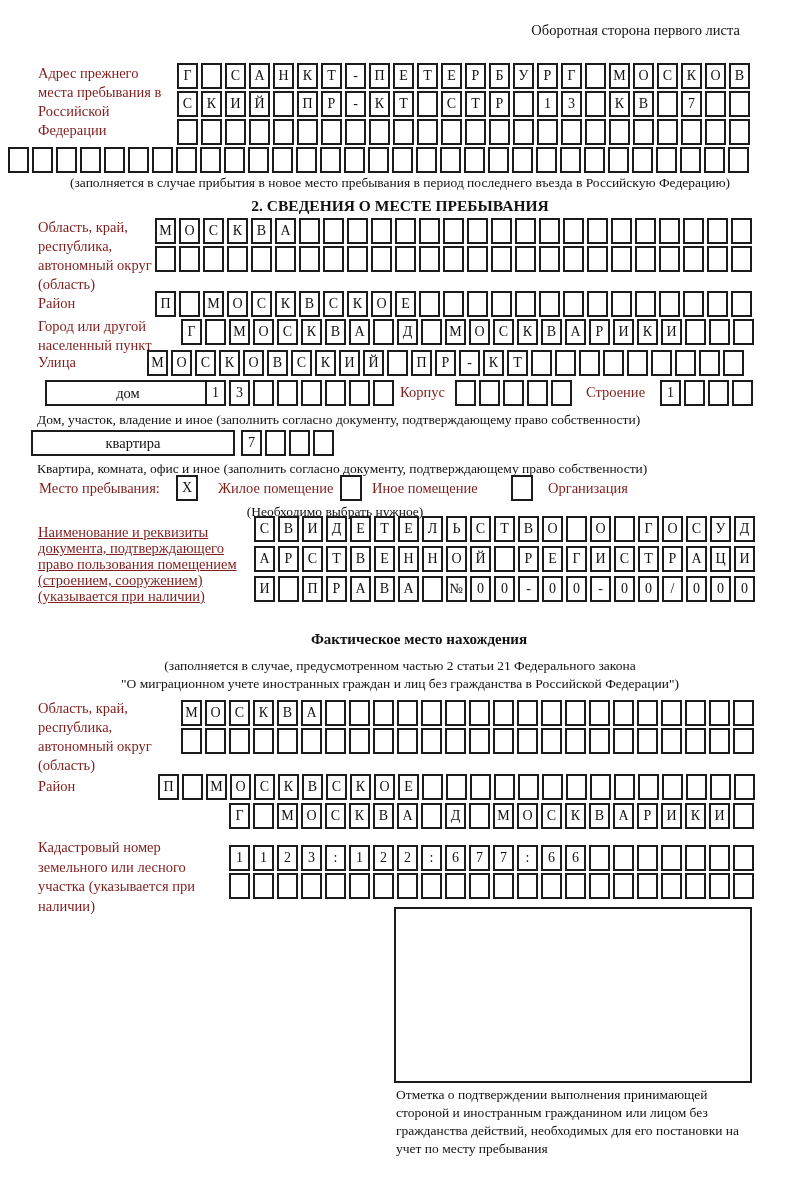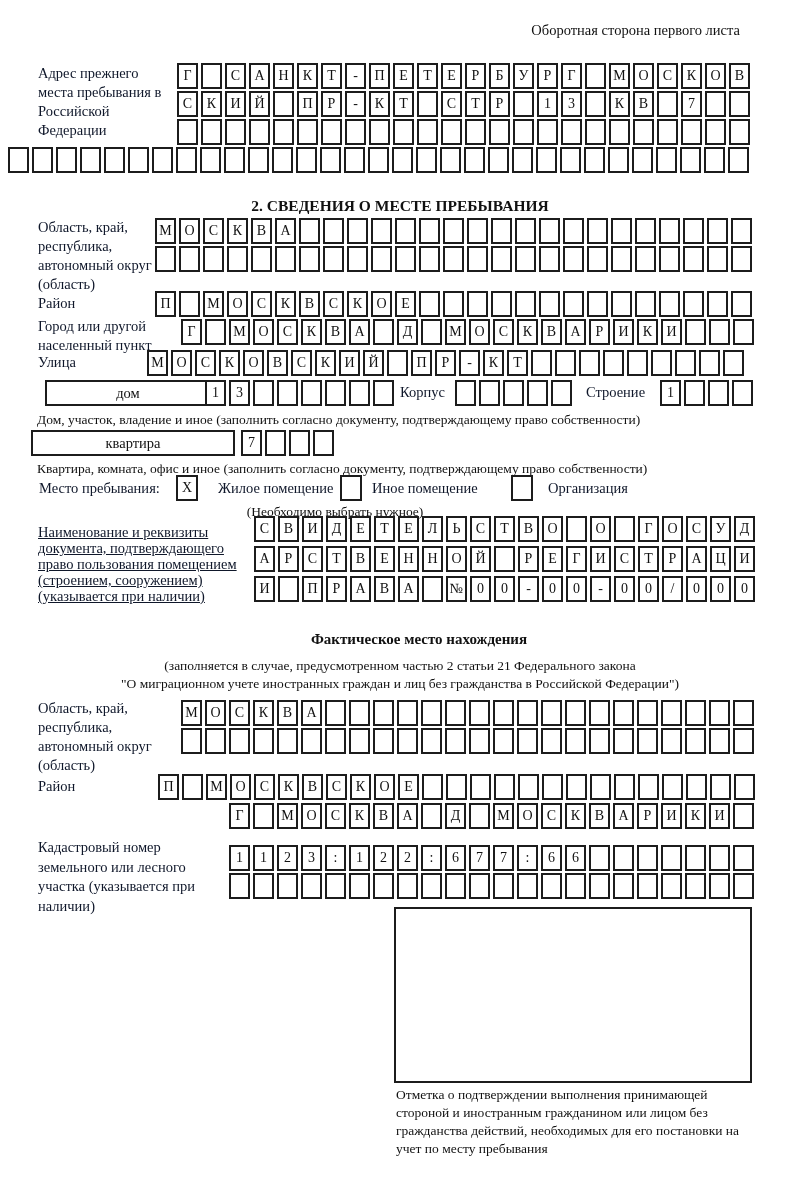--- a/index.html
+++ b/index.html
@@ -1,20 +1,20 @@
 <!DOCTYPE html>
 <html><head>
 <meta charset="utf-8">
 <style>
   * { margin:0; padding:0; box-sizing:content-box; }
   body { background:#ffffff; font-family:"Liberation Serif","DejaVu Serif",serif; color:#111; }
   #page { position:relative; width:800px; height:1180px; background:#fff; overflow:hidden; }
 
   .abs { position:absolute; }
-  .lbl { font-size:14.5px; line-height:19px; color:#0f172a; }
+  .lbl { font-size:14.5px; line-height:19px; color:#7f1d1d; }
   .cap { font-size:13.5px; color:#111; }
   .center { text-align:center; width:100%; }
   .bold { font-weight:bold; }
 
   .cellrow { display:flex; gap:3px; }
   .cell {
     width:17px; height:22px; border:2px solid #1c1c1c; background:#fff;
     display:flex; align-items:center; justify-content:center;
     font-size:14px; line-height:1; color:#111;
   }
@@ -142,20 +142,21 @@
       <div class="cell"></div>
       <div class="cell"></div>
       <div class="cell"></div>
       <div class="cell"></div>
       <div class="cell"></div>
       <div class="cell"></div>
       <div class="cell"></div>
       <div class="cell"></div>
     </div>
 
+  <div class="abs cap center" style="top:175px;">(заполняется в случае прибытия в новое место пребывания в период последнего въезда в Российскую Федерацию)</div>
 
   <div class="abs center bold" style="top:197px; font-size:15.5px;">2. СВЕДЕНИЯ О МЕСТЕ ПРЕБЫВАНИЯ</div>
 
   <div class="abs lbl" style="left:38px; top:218px; width:118px;">Область, край, республика, автономный округ (область)</div>
   <div class="abs cellrow" style="left:155px; top:218px;">
       <div class="cell">М</div>
       <div class="cell">О</div>
       <div class="cell">С</div>
       <div class="cell">К</div>
       <div class="cell">В</div>

